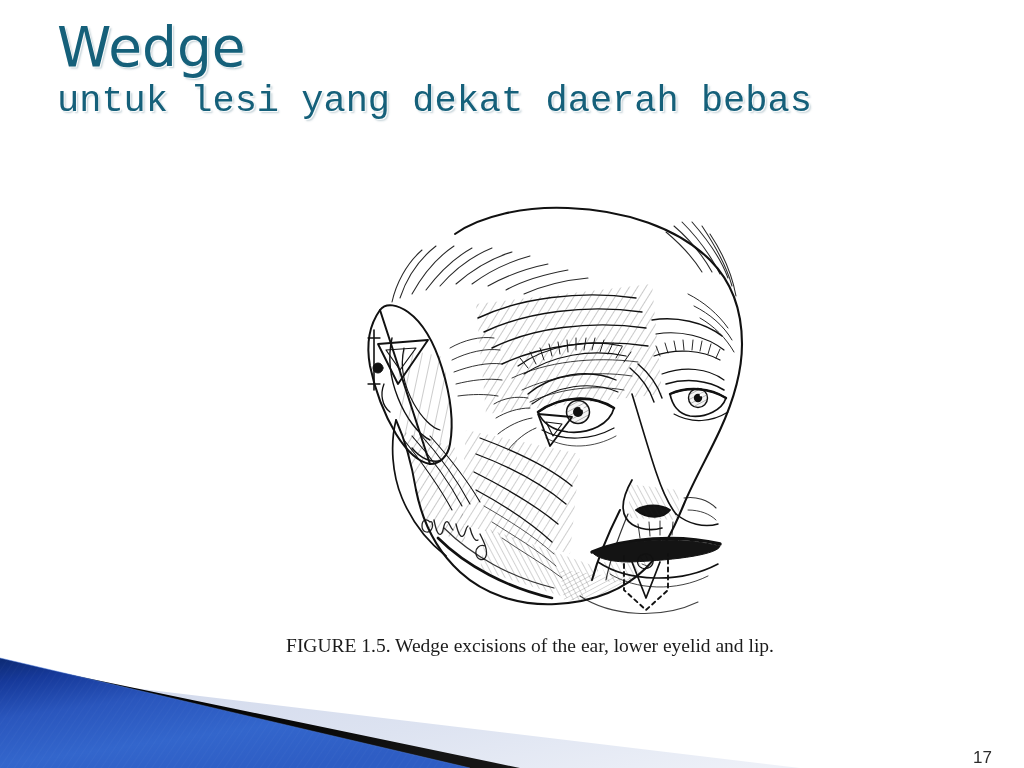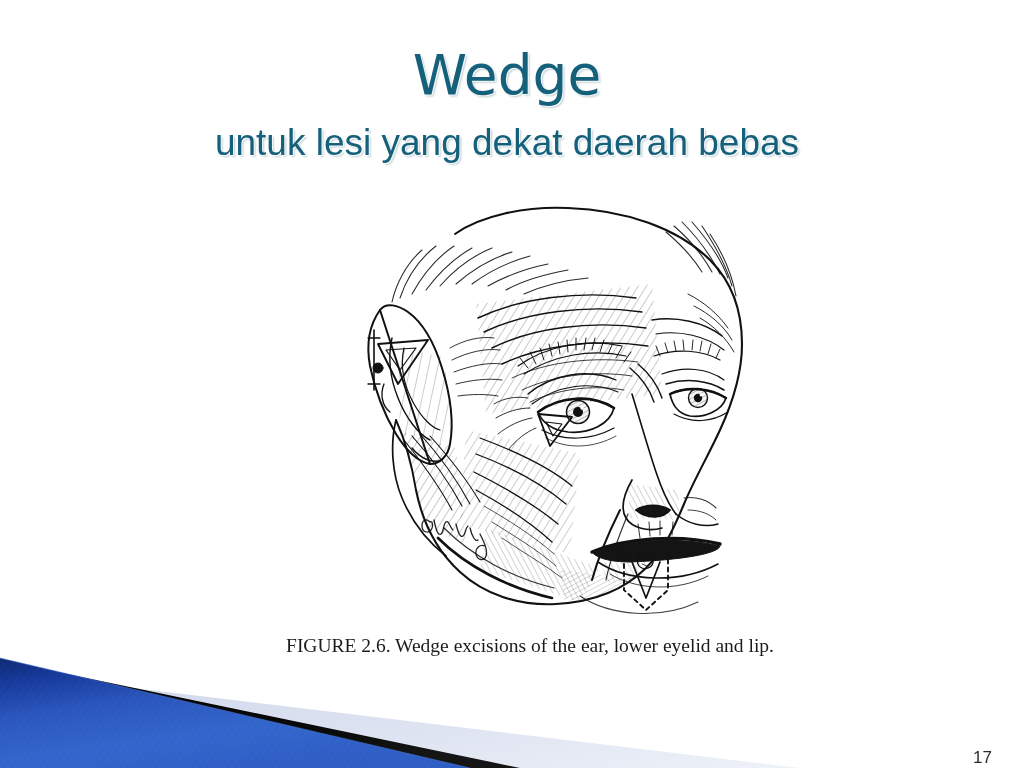--- a/index.html
+++ b/index.html
@@ -16,42 +16,41 @@
     width: 1024px;
     height: 768px;
     background: #ffffff;
     overflow: hidden;
   }
 
   
   #title-block {
     position: absolute;
     left: 57px;
-    top: 44px;
+    top: 16px;
     width: 900px;
     user-select: none;
-    text-align: center;
   }
   #title-main {
     font-family: "DejaVu Sans", "Liberation Sans", sans-serif;
     font-size: 55px;
     line-height: 62px;
     font-weight: 400;
     color: #15607a;
     letter-spacing: 0px;
     text-shadow: 1px 1px 0 rgba(255,255,255,0.85),
                  2px 2px 2px rgba(120,150,165,0.45);
   }
   #title-sub {
-    font-family: Liberation Sans, sans-serif;
+    font-family: Liberation Mono, monospace;
     font-size: 37px;
     line-height: 46px;
     font-weight: 400;
     color: #15607a;
-    margin-top: 14px;
+    margin-top: 0;
     text-shadow: 1px 1px 0 rgba(255,255,255,0.85),
                  2px 2px 2px rgba(120,150,165,0.45);
   }
 
   
   #figure-area {
     position: absolute;
     left: 280px;
     top: 198px;
     width: 500px;
@@ -446,21 +445,21 @@
             <path d="M176,326 C178,334 180,340 183,338 C186,336 185,330 188,328"></path>
             <path d="M190,330 C192,338 195,344 198,342"></path>
             <path d="M200,336 C204,344 208,352 206,358 C204,364 197,362 196,356
                      C195,350 200,346 205,348"></path>
           </g>
 
         </g>
       </svg>
     </div>
 
-    <div id="figure-caption">FIGURE 2.6.  Wedge excisions of the ear, lower eyelid and lip.</div>
+    <div id="figure-caption">FIGURE 1.5.  Wedge excisions of the ear, lower eyelid and lip.</div>
   </div>
 
   <div id="corner-decoration">
     <svg viewBox="0 0 1024 130" preserveAspectRatio="none" xmlns="http://www.w3.org/2000/svg">
       <defs>
         <linearGradient id="blueGrad" x1="0" y1="0" x2="0.62" y2="1">
           <stop offset="0%" stop-color="#0d2a72"></stop>
           <stop offset="16%" stop-color="#16399a"></stop>
           <stop offset="40%" stop-color="#2a56bd"></stop>
           <stop offset="70%" stop-color="#3366cc"></stop>

